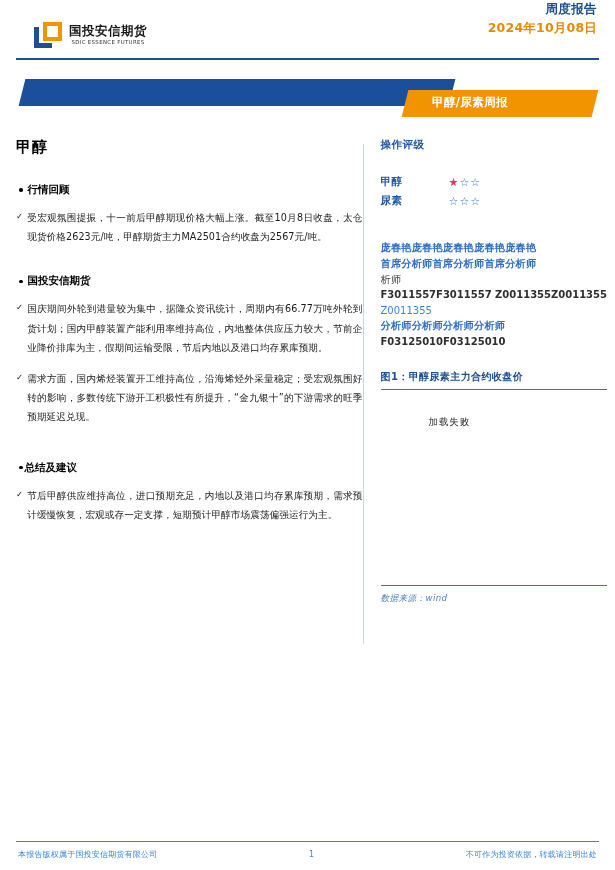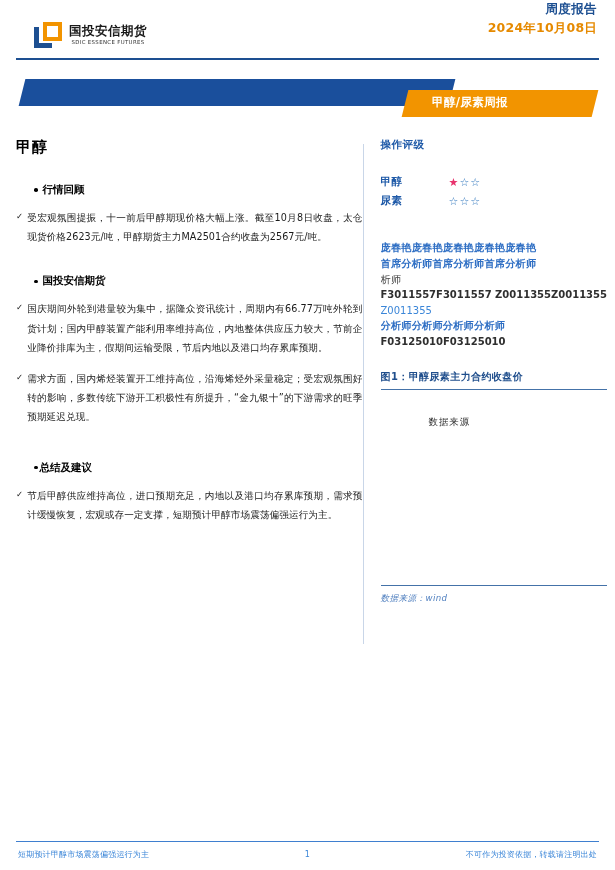--- a/index.html
+++ b/index.html
@@ -164,21 +164,21 @@
     font-size: 15px;
     font-weight: bold;
     color: #000;
     letter-spacing: 1px;
     margin: 0 0 26px 0;
   }
   .section-head {
     font-size: 10.5px;
     font-weight: bold;
     color: #000;
-    margin: 0 0 11px 18px;
+    margin: 0 0 11px 3px;
     display: flex;
     align-items: center;
   }
   .section-head .bullet {
     display: inline-block;
     width: 3.5px;
     height: 3.5px;
     background: #000;
     border-radius: 50%;
     margin-right: 5px;
@@ -413,29 +413,29 @@
       <div class="ghost-line id">F3011557F3011557 Z0011355Z0011355</div>
       <div class="ghost-line idblue">Z0011355</div>
       <div class="ghost-line">分析师分析师分析师分析师</div>
       <div class="ghost-line id">F03125010F03125010</div>
     </div>
 
     <div class="fig-block">
       <div class="fig-caption">图1：甲醇尿素主力合约收盘价</div>
       <div class="fig-rule"></div>
       <div class="fig-canvas">
-        <div class="fig-placeholder">数据来源</div>
+        <div class="fig-placeholder">加载失败</div>
       </div>
       <div class="fig-rule-bottom"></div>
       <div class="fig-source">数据来源：wind</div>
     </div>
 
   </div>
 </div>
 
 <div class="footer">
   <div class="footer-rule"></div>
   <div class="footer-row">
-    <div class="footer-left">短期预计甲醇市场震荡偏强运行为主</div>
+    <div class="footer-left">本报告版权属于国投安信期货有限公司</div>
     <div class="footer-center">1</div>
     <div class="footer-right">不可作为投资依据，转载请注明出处</div>
   </div>
 </div>
 
 </body></html>

